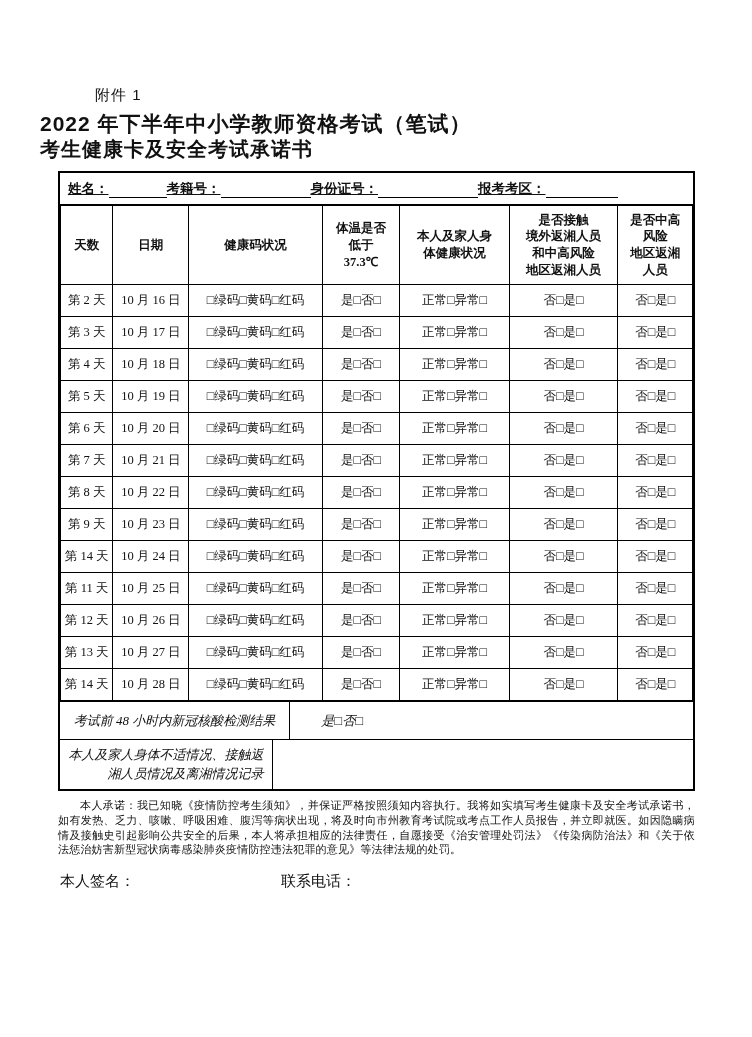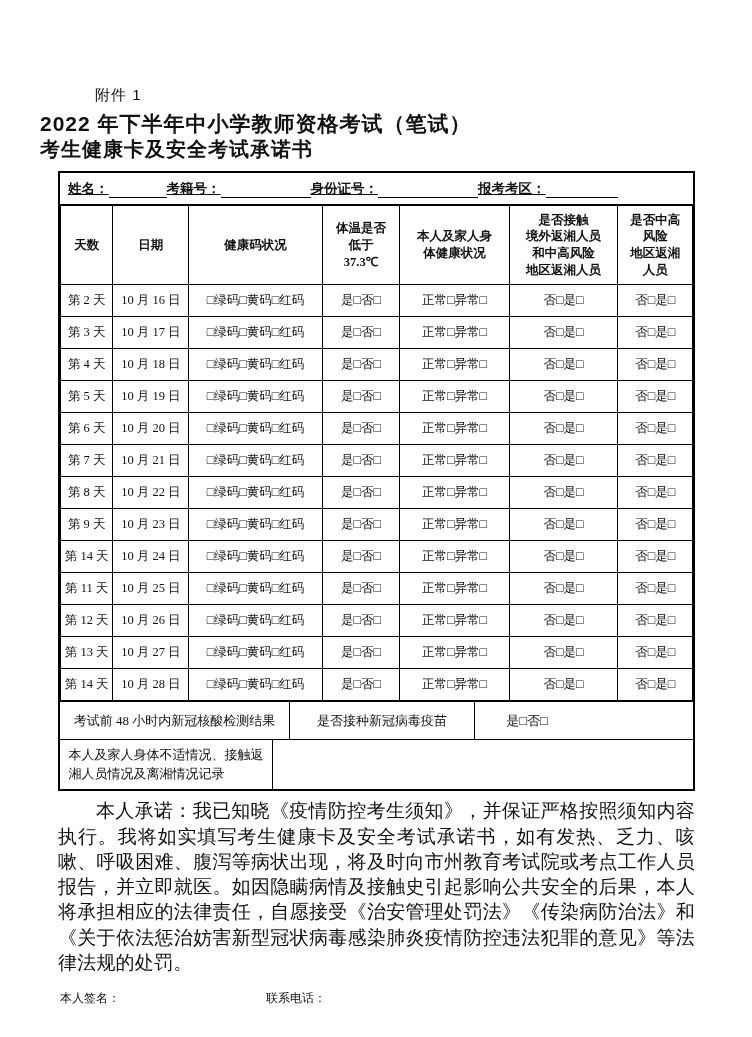--- a/index.html
+++ b/index.html
@@ -80,47 +80,48 @@
   .flex-row{
     display:flex;
     border-top:1px solid #000;
     align-items:stretch;
     font-size:13px;
   }
   .flex-row .cell{
     display:flex;
     align-items:center;
     justify-content:center;
-    text-align:left;
+    text-align:right;
     padding:16px 4px;
     box-sizing:border-box;
+    font-style:italic;
   }
   .flex-row .cell + .cell{border-left:1px solid #000;}
   .covid-row{height:37px;}
   .covid-row .c1{width:36.2%;}
   .covid-row .c2{width:18.0%;}
   .covid-row .c3{width:29.2%;}
   .covid-row .c4{width:16.6%;}
   .record-row{height:49px;}
   .record-row .c1{width:33.5%;white-space:pre-line;line-height:1.45;}
   .record-row .c2{width:66.5%;}
   
   .pledge{
     margin:7px 57px 0 58px;
-    font-size:19px;
+    font-size:11px;
     line-height:1.33;
     text-align:justify;
     text-indent:2em;
     letter-spacing:0.2px;
   }
   
   .signature{
     display:flex;
     margin:15px 0 0 60px;
-    font-size:12px;
+    font-size:15px;
     gap:146px;
   }
 </style>
 </head>
 <body>
 
 <div class="attachment">附件 1</div>
 
 <div class="title">
   <div class="line1">2022 年下半年中小学教师资格考试（笔试）</div>
@@ -307,21 +308,20 @@
       <td>是□否□</td>
       <td>正常□异常□</td>
       <td>否□是□</td>
       <td>否□是□</td>
     </tr>
   </tbody>
   </table>
 
   <div class="flex-row covid-row">
     <div class="cell c1">考试前 48 小时内新冠核酸检测结果</div>
-    <div class="cell c3">是否接种新冠病毒疫苗</div>
     <div class="cell c4">是□否□</div>
   </div>
 
   <div class="flex-row record-row">
     <div class="cell c1">本人及家人身体不适情况、接触返
 湘人员情况及离湘情况记录</div>
     <div class="cell c2"></div>
   </div>
 
 </div>

